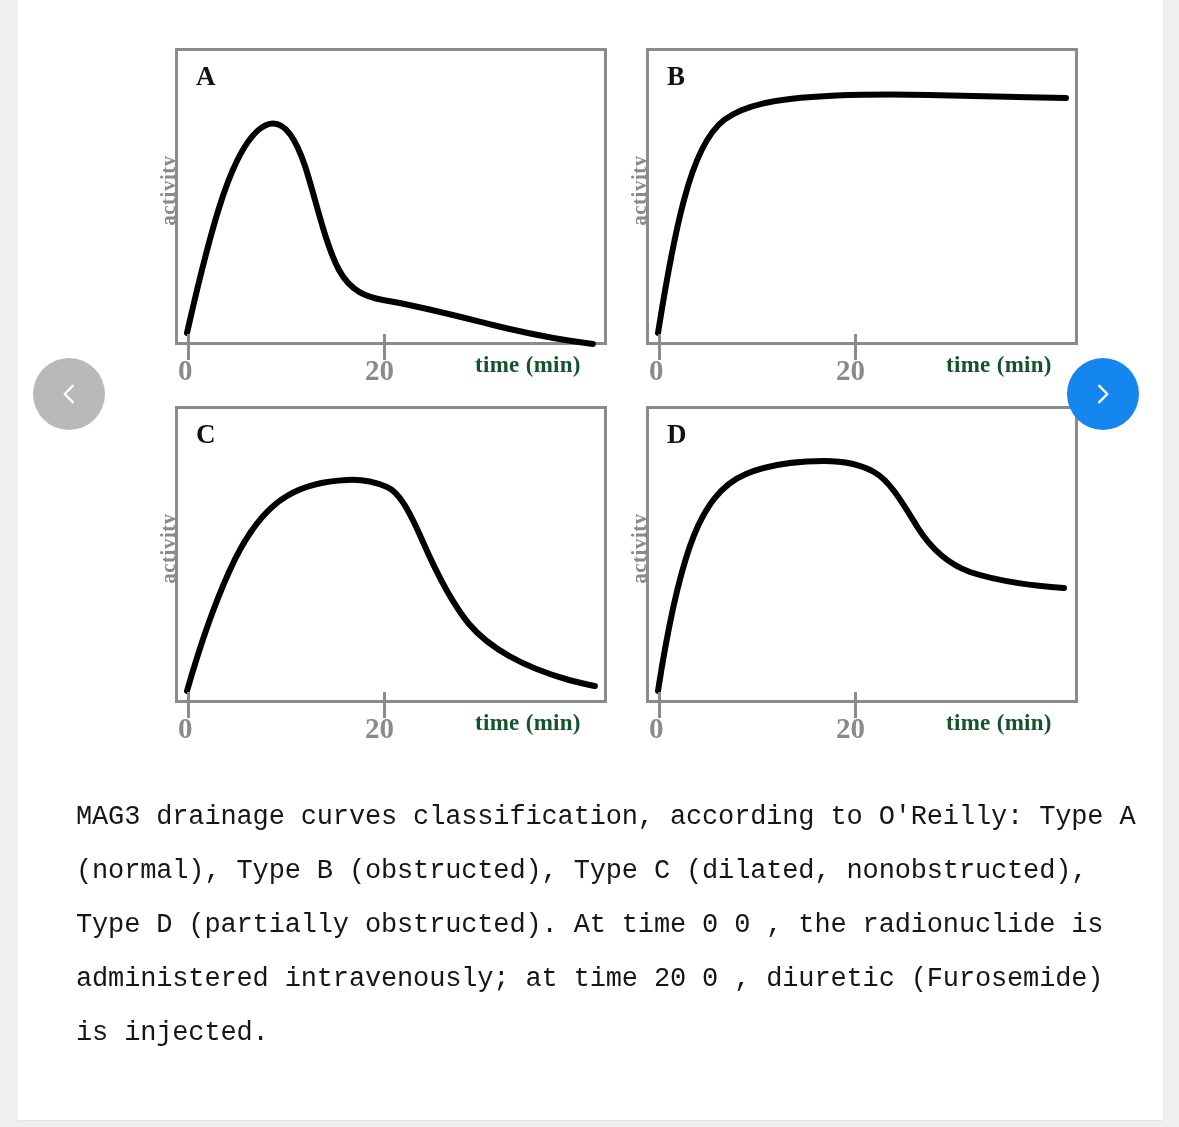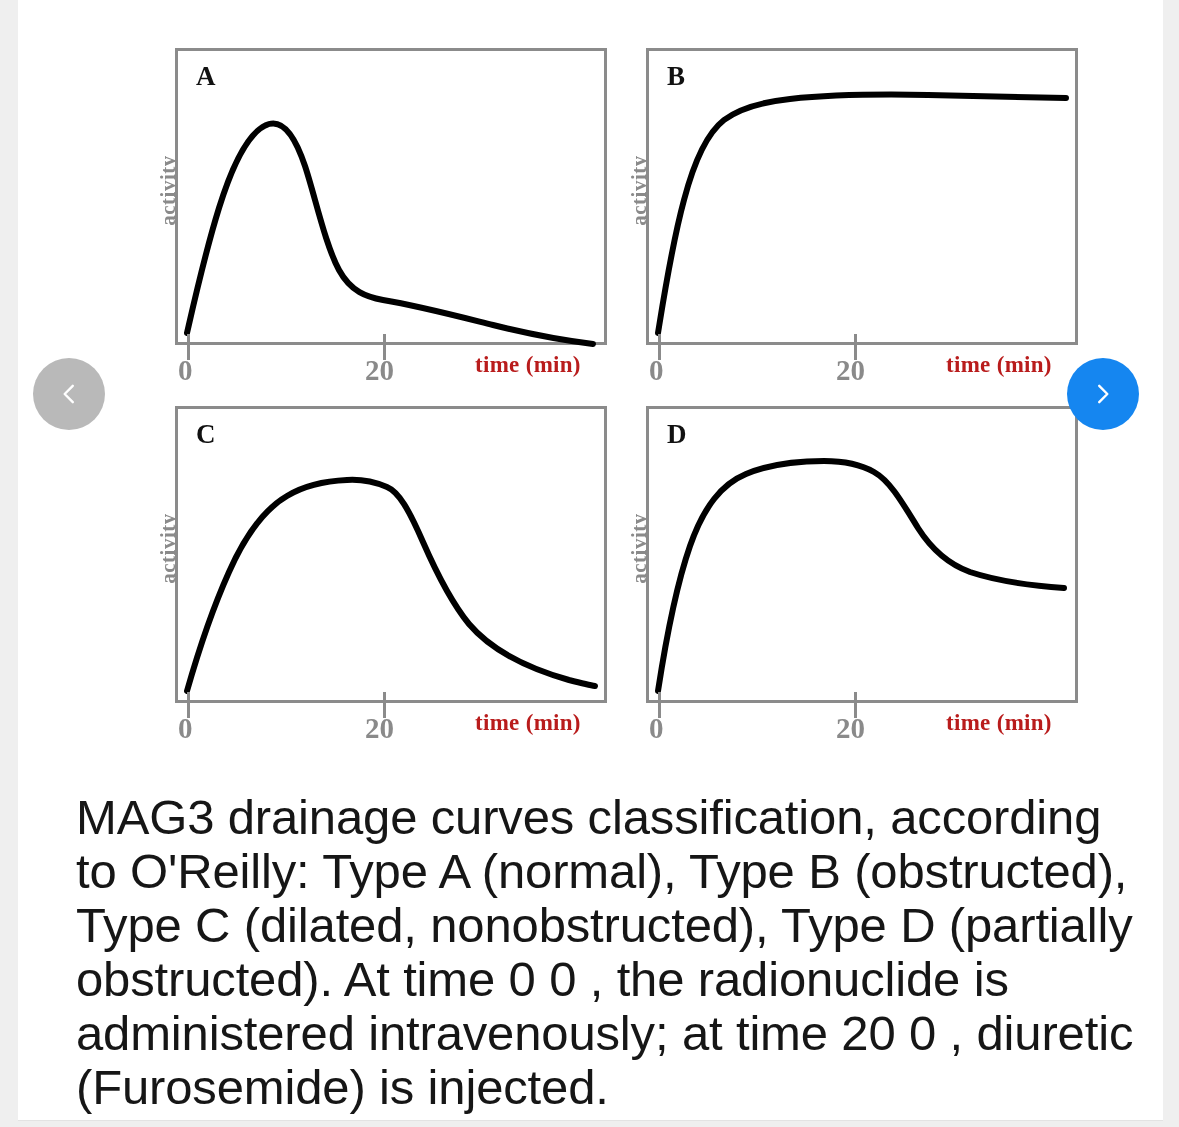--- a/index.html
+++ b/index.html
@@ -109,39 +109,39 @@
     font-size: 29px;
     color: #8a8a8a;
     white-space: nowrap;
   }
 
   .xlabel {
     position: absolute;
     font-family: "Liberation Serif", serif;
     font-weight: bold;
     font-size: 23px;
-    color: #b91c1c;
+    color: #14532d;
     white-space: nowrap;
     letter-spacing: 0.3px;
   }
 
   .tickmark {
     position: absolute;
     width: 3px;
     background: #8b8b8b;
   }
 
   
   #caption {
     position: absolute;
     left: 58px;
     top: 790px;
     width: 1075px;
-    font-family: Liberation Sans, sans-serif;
-    font-size: 49px;
+    font-family: Liberation Mono, monospace;
+    font-size: 27px;
     line-height: 54px;
     color: #161616;
     letter-spacing: -0.15px;
   }
 
   
   .nav-btn {
     position: absolute;
     width: 72px;
     height: 72px;

